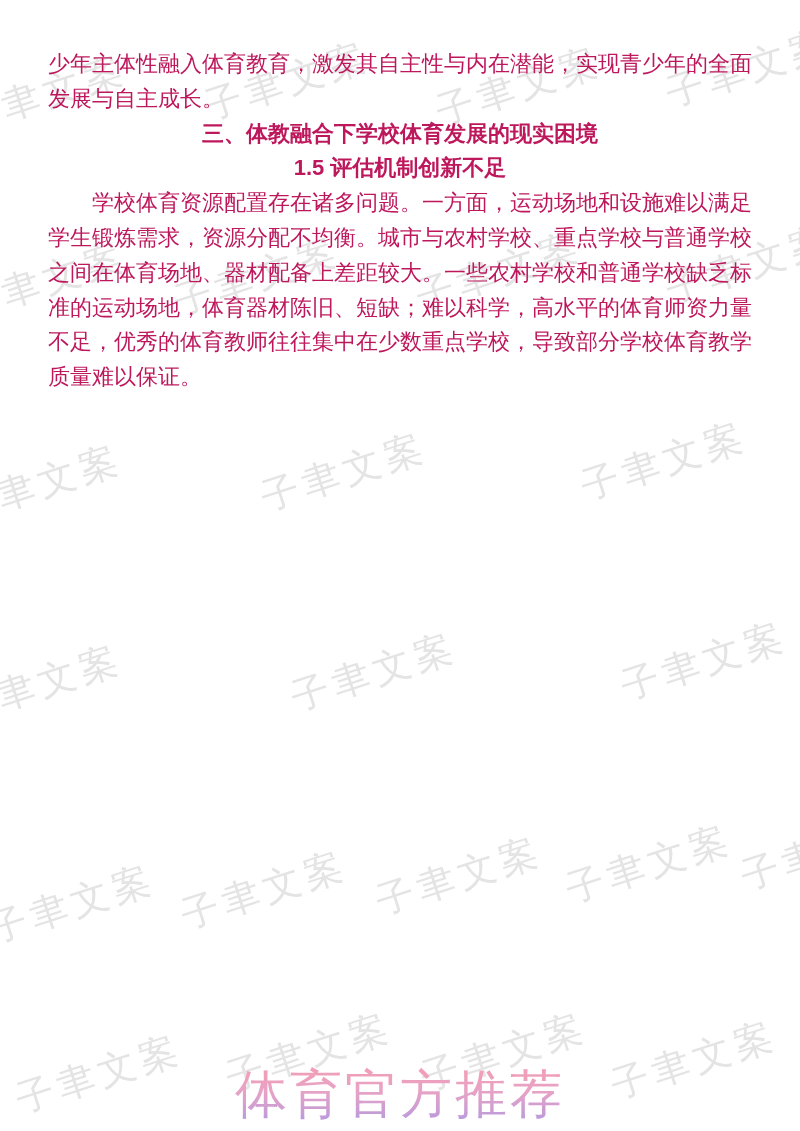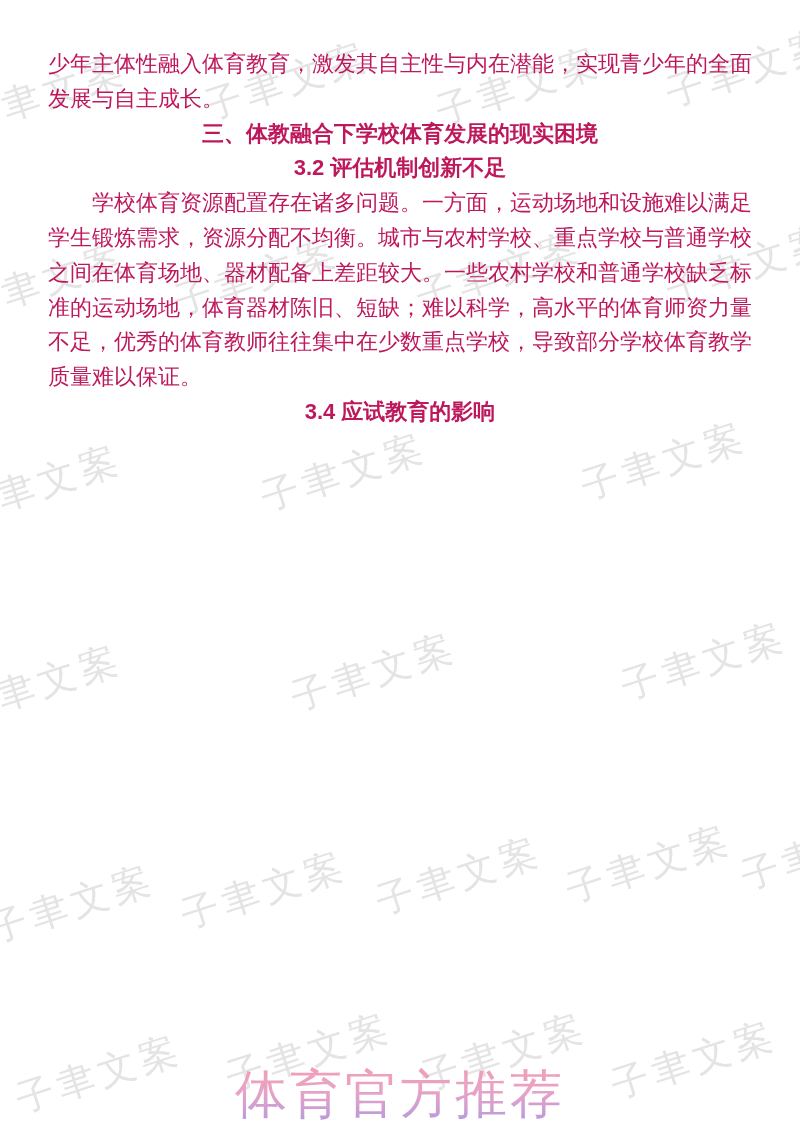--- a/index.html
+++ b/index.html
@@ -70,20 +70,19 @@
       <span class="wm" style="left: 738px; top: 826px;">子聿文案</span>
       <span class="wm" style="left: 13px; top: 1049px;">子聿文案</span>
       <span class="wm" style="left: 223px; top: 1027px;">子聿文案</span>
       <span class="wm" style="left: 418px; top: 1027px;">子聿文案</span>
       <span class="wm" style="left: 608px; top: 1035px;">子聿文案</span>
     </div>
 
   <div class="content">
     <div class="block para">少年主体性融入体育教育，激发其自主性与内在潜能，实现青少年的全面发展与自主成长。</div>
     <div class="block heading">三、体教融合下学校体育发展的现实困境</div>
-    <div class="block heading">3.2 评估机制创新不足</div>
+    <div class="block heading">1.5 评估机制创新不足</div>
     <div class="block para indent">学校体育资源配置存在诸多问题。一方面，运动场地和设施难以满足学生锻炼需求，资源分配不均衡。城市与农村学校、重点学校与普通学校之间在体育场地、器材配备上差距较大。一些农村学校和普通学校缺乏标准的运动场地，体育器材陈旧、短缺；难以科学，高水平的体育师资力量不足，优秀的体育教师往往集中在少数重点学校，导致部分学校体育教学质量难以保证。</div>
-    <div class="block heading">3.4 应试教育的影响</div>
   </div>
 
   <div class="footer-wm">体育官方推荐</div>
 
 </div>
 
 </body></html>

